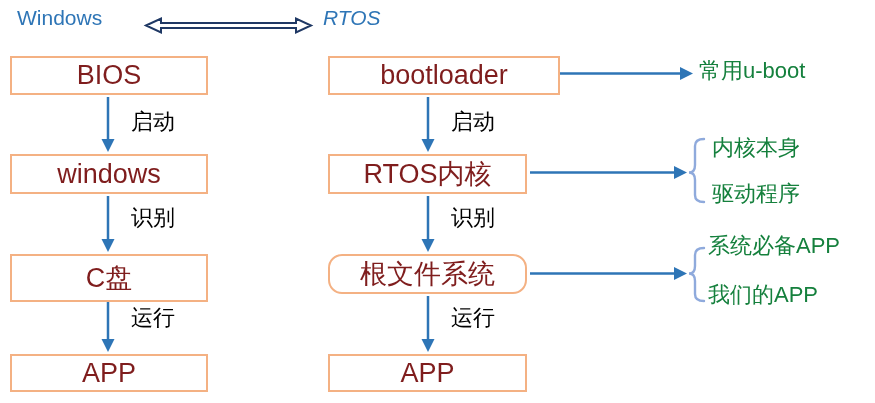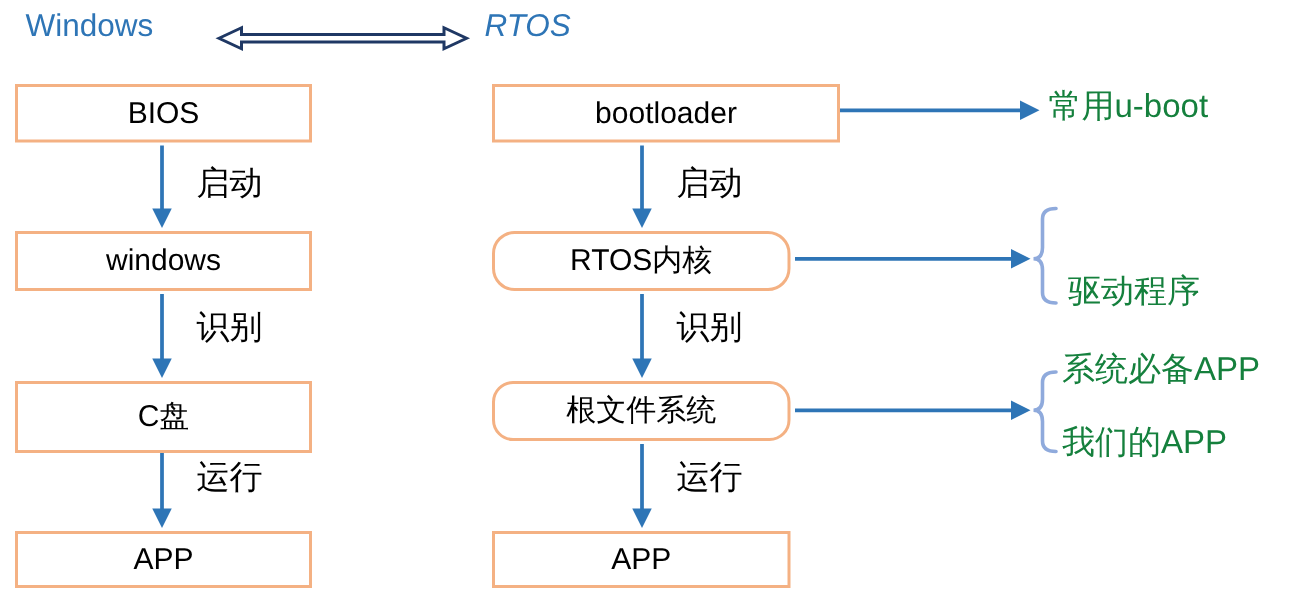--- a/index.html
+++ b/index.html
@@ -28,22 +28,22 @@
     font-size: 21px;
     line-height: 1.15;
     color: #2E75B6;
     white-space: nowrap;
   }
   .node {
     position: absolute;
     box-sizing: border-box;
     background: #ffffff;
     border: 2px solid #F4B183;
-    color: #000000;
-    font-size: 20px;
+    color: #7f1d1d;
+    font-size: 27px;
     line-height: 1;
     display: flex;
     align-items: center;
     justify-content: center;
     white-space: nowrap;
   }
   .flow-label {
     position: absolute;
     font-size: 22px;
     line-height: 1.1;
@@ -114,30 +114,31 @@
 
   <div class="col-title" style="left:17px; top:6px;">Windows</div>
   <div class="col-title" style="left:323px; top:6px;font-style:italic;">RTOS</div>
 
   <div class="node" style="left:10px; top:56px; width:198px; height:39px;">BIOS</div>
   <div class="node" style="left:10px; top:154px; width:198px; height:40px;">windows</div>
   <div class="node" style="left:10px; top:254px; width:198px; height:48px;">C盘</div>
   <div class="node" style="left:10px; top:354px; width:198px; height:38px;">APP</div>
 
   <div class="node" style="left:328px; top:56px; width:232px; height:39px;">bootloader</div>
-  <div class="node" style="left:328px; top:154px; width:199px; height:40px;border-radius:15px;">RTOS内核</div>
+  <div class="node" style="left:328px; top:154px; width:199px; height:40px;">RTOS内核</div>
   <div class="node" style="left:328px; top:254px; width:199px; height:40px;border-radius:14px;">根文件系统</div>
   <div class="node" style="left:328px; top:354px; width:199px; height:38px;">APP</div>
 
   <div class="flow-label" style="left:131px; top:110px;">启动</div>
   <div class="flow-label" style="left:131px; top:206px;">识别</div>
   <div class="flow-label" style="left:131px; top:306px;">运行</div>
 
   <div class="flow-label" style="left:451px; top:110px;">启动</div>
   <div class="flow-label" style="left:451px; top:206px;">识别</div>
   <div class="flow-label" style="left:451px; top:306px;">运行</div>
 
   <div class="note" style="left:699px; top:59px;">常用u-boot</div>
+  <div class="note" style="left:712px; top:136px;">内核本身</div>
   <div class="note" style="left:712px; top:182px;">驱动程序</div>
   <div class="note" style="left:708px; top:234px;">系统必备APP</div>
   <div class="note" style="left:708px; top:283px;">我们的APP</div>
 
 </div>
 
 </body></html>

